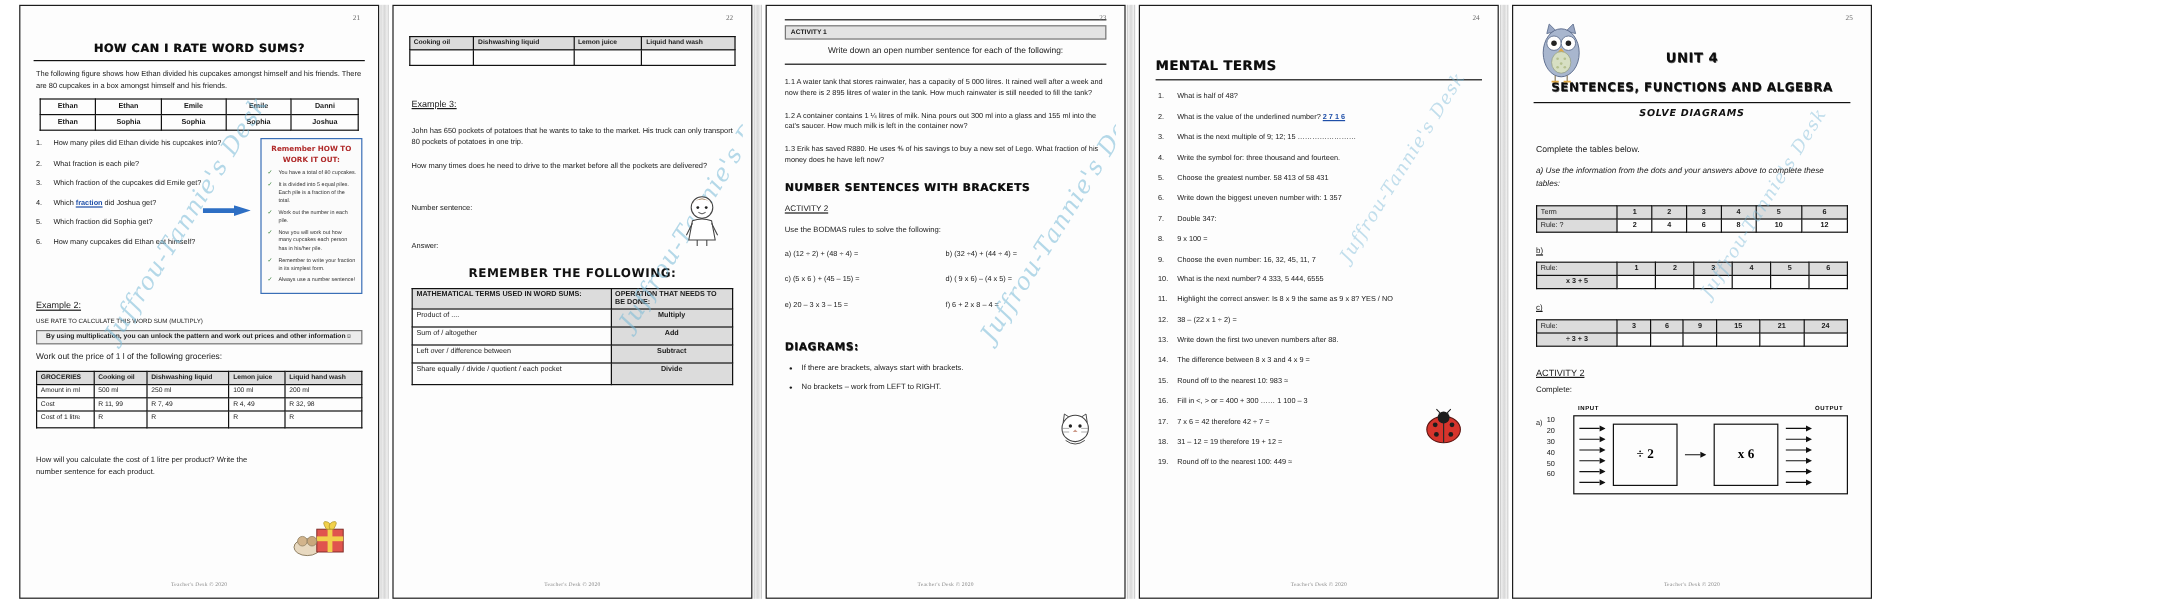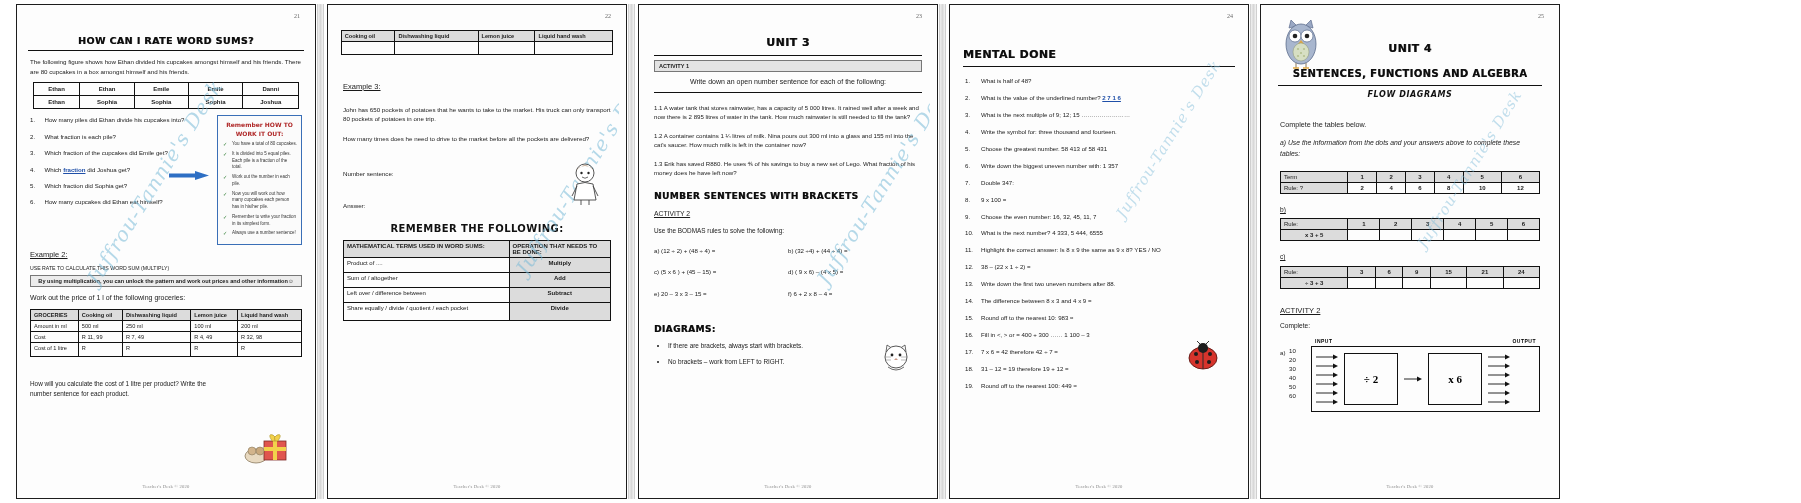--- a/index.html
+++ b/index.html
@@ -362,21 +362,20 @@
       <div class="footer">Teacher's Desk © 2020</div>
     </div>
   </div>
   <div class="gutter" style="left:628px;"></div>
 
   <div class="page" style="left:638px; width:300px;">
     <div class="page-inner">
       <div class="pageno">23</div>
       <div class="wm" style="left:120px; top:160px;">Juffrou-Tannie's Desk</div>
 
-      <div class="h-title t-head" style="margin-top:26px; font-size:11px;">UNIT 3</div>
       <div class="rule" style="margin:6px 8px 4px 8px;"></div>
 
       <div style="padding:0 8px;">
         <div class="banner">ACTIVITY 1</div>
         <div class="body-txt b comic" style="font-size:7px; text-align:center; margin-top:5px;">Write down an open number sentence for each of the following:</div>
         <div class="rule-thin" style="margin:4px 0 10px 0;"></div>
 
         <div class="body-txt" style="margin-bottom:9px; font-size:6.1px;">1.1 A water tank that stores rainwater, has a capacity of 5 000 litres. It rained well after a week and now there is 2 895 litres of water in the tank. How much rainwater is still needed to fill the tank?</div>
         <div class="body-txt" style="margin-bottom:9px; font-size:6.1px;">1.2 A container contains 1 ¼ litres of milk. Nina pours out 300 ml into a glass and 155 ml into the cat's saucer. How much milk is left in the container now?</div>
         <div class="body-txt" style="margin-bottom:6px; font-size:6.1px;">1.3 Erik has saved R880. He uses ⅘ of his savings to buy a new set of Lego. What fraction of his money does he have left now?</div>
@@ -418,21 +417,21 @@
       <div class="footer">Teacher's Desk © 2020</div>
     </div>
   </div>
   <div class="gutter" style="left:939px;"></div>
 
   <div class="page" style="left:949px; width:300px;">
     <div class="page-inner">
       <div class="pageno">24</div>
       <div class="wm wm2" style="left:120px; top:120px;">Juffrou-Tannie's Desk</div>
 
-      <div class="t-head" style="margin-top:38px; text-align:left; padding-left:6px; font-size:11px;">MENTAL DONE</div>
+      <div class="t-head" style="margin-top:38px; text-align:left; padding-left:6px; font-size:11px;">MENTAL TERMS</div>
       <div class="rule" style="margin:5px 6px 9px 6px;"></div>
 
       <div style="padding:0 8px;">
         <div class="body-txt" style="margin-bottom:7.5px;">
           <span style="display:inline-block; width:16px;">1.</span><span>What is </span><span class="b">half</span><span> of 48?</span>
         </div>
         <div class="body-txt" style="margin-bottom:7.5px;">
           <span style="display:inline-block; width:16px;">2.</span><span>What is the value of the underlined number? </span><span class="blue-u">2  7 1 6</span>
         </div>
         <div class="body-txt" style="margin-bottom:7.5px;">
@@ -523,21 +522,21 @@
         <circle cx="21" cy="35" r="1.1" fill="#b5c08f"></circle>
           <circle cx="18" cy="38" r="1.1" fill="#b5c08f"></circle>
         <circle cx="24" cy="38" r="1.1" fill="#b5c08f"></circle>
         <path d="M16 45 v5 M26 45 v5" stroke="#8a7a5e" stroke-width="1"></path>
         <path d="M13 50 h6 M23 50 h6" stroke="#e0a843" stroke-width="1.4"></path>
       </svg>
 
       <div class="h-title t-head" style="margin-top:32px; font-size:11px;">UNIT 4</div>
       <div class="h-title t-head" style="margin-top:13px; font-size:10px;">SENTENCES, FUNCTIONS AND ALGEBRA</div>
       <div class="rule" style="margin:6px 10px 4px 10px;"></div>
-      <div class="h-title comic" style="font-size:8px; font-style:italic; letter-spacing:.6px;">FLOW DIAGRAMS</div>
+      <div class="h-title comic" style="font-size:8px; font-style:italic; letter-spacing:.6px;">SOLVE DIAGRAMS</div>
 
       <div style="padding:0 12px; margin-top:14px;">
         <div class="body-txt b comic" style="font-size:7.2px;margin-top:20px;">Complete the tables below.</div>
         <div class="body-txt b comic" style="font-size:6.8px; font-style:italic; margin-top:8px;">a) Use the information from the dots and your answers above to complete these tables:</div>
 
         <table class="grid" style="margin-top:12px; font-size:6px; border:1.4px solid #111;">
           <tbody>
               <tr>
             <td class="shade b" style="width:26%; border-width:1.4px;">Term</td>
             <td class="shade ctrb" style="border-width:1.4px;">1</td>

